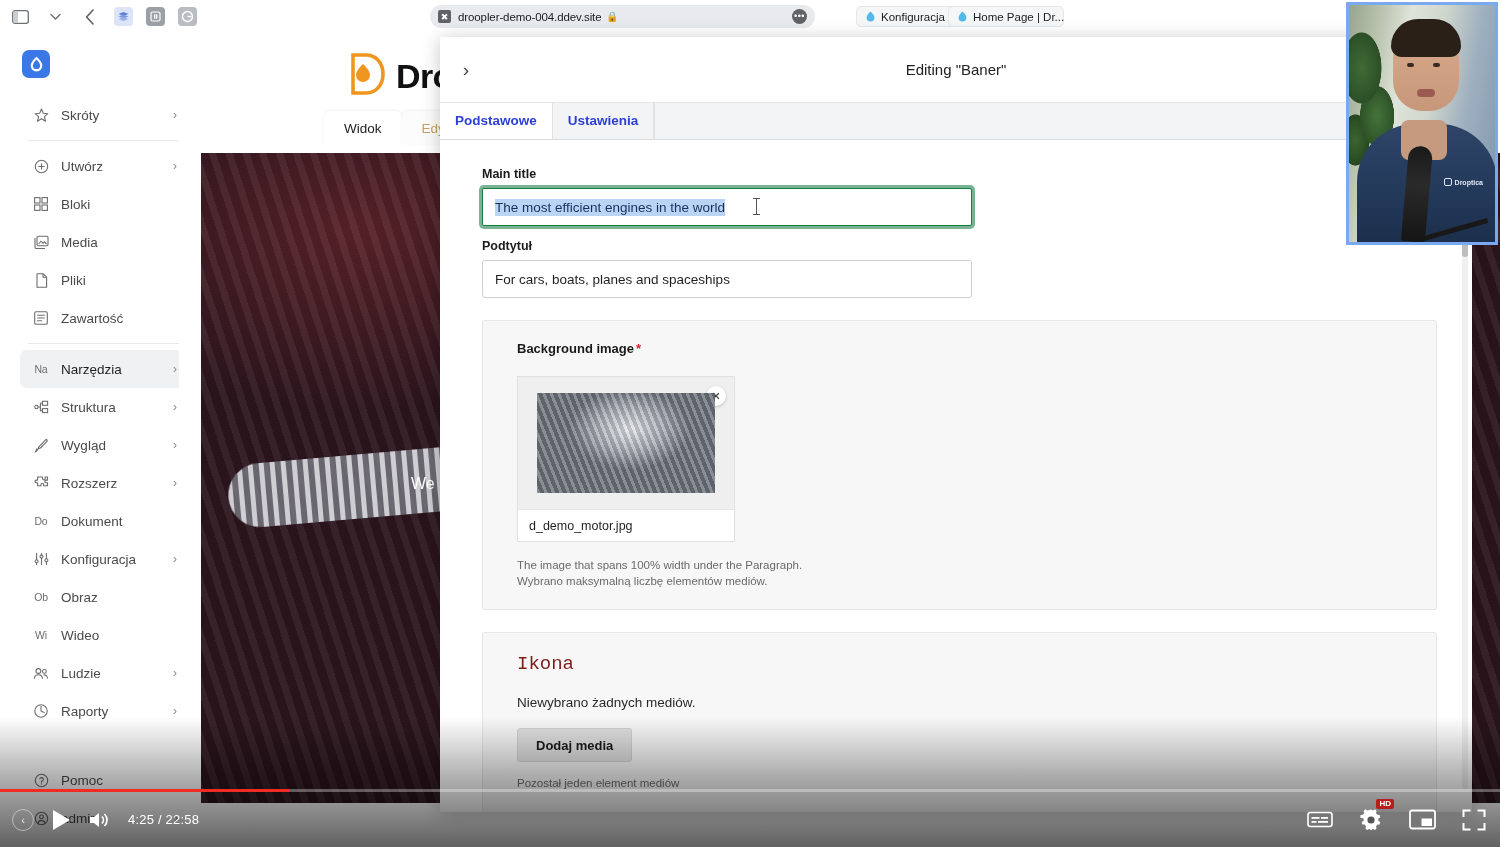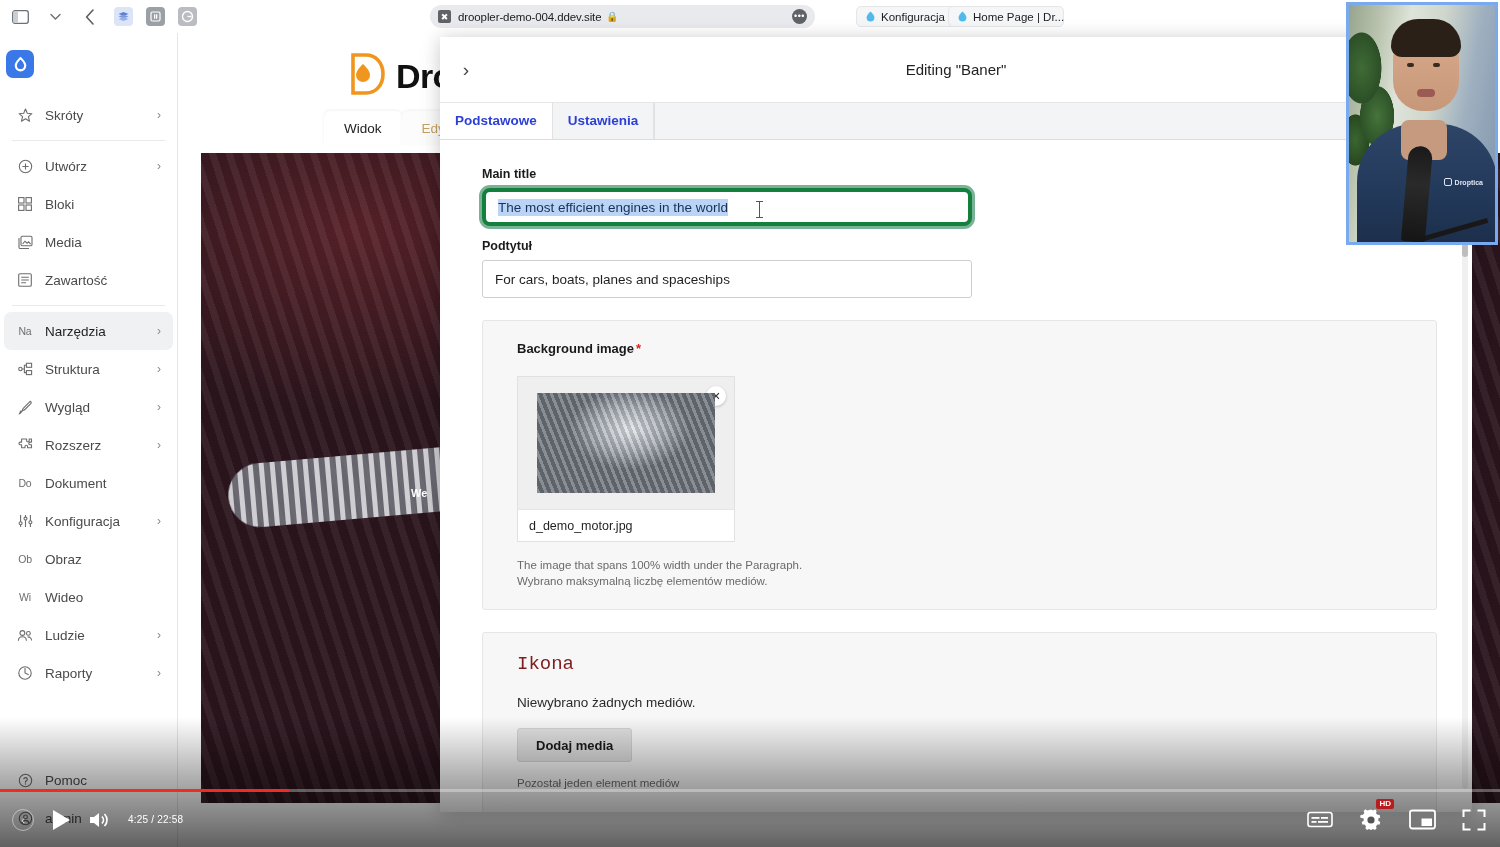--- a/index.html
+++ b/index.html
@@ -57,21 +57,21 @@
   .drop-mini {
     width: 11px; height: 11px; flex: none;
     display:flex; align-items:center; justify-content:center;
   }
 
   
   .page-area { position:absolute; top:33px; left:0; width:1500px; height:814px; background:#fff; }
 
   
   .admin-sidebar {
-    position: absolute; left: 0; top: 0; width: 178px; height: 814px;
+    position: absolute; left: 16px; top: 0; width: 178px; height: 814px;
     background: #ffffff; border-right: 1px solid #e6e6e6;
     overflow: hidden;
   }
   .ds-logo {
     width: 28px; height: 28px; border-radius: 7px; background: #3b78e7;
     margin: 17px 0 0 6px; display:flex; align-items:center; justify-content:center;
   }
   .ds-item {
     display: flex; align-items: center; height: 38px;
     padding: 0 12px 0 12px; margin: 0 4px; border-radius: 7px;
@@ -116,21 +116,21 @@
   .hero-stripes {
     position:absolute; inset:0;
     background: repeating-linear-gradient(72deg, rgba(255,255,255,0.10) 0 7px, rgba(0,0,0,0.09) 7px 16px);
     opacity: .55;
   }
   .hero-tube {
     position:absolute; left: 2%; top: 43%; width: 58%; height: 64px;
     background: repeating-linear-gradient(90deg, rgba(235,238,242,.85) 0 5px, rgba(130,135,145,.7) 5px 11px);
     border-radius: 32px; transform: rotate(-5deg); filter: blur(.4px);
   }
-  .hero-text { position:absolute; left: 210px; top: 334px; color:#fff; font-size: 11px; font-weight: bold; }
+  .hero-text { position:absolute; left: 210px; top: 322px; color:#fff; font-size: 16px; }
 
   
   .modal {
     position: absolute; left: 440px; top: 4px; width: 1032px; height: 775px;
     background: #ffffff; box-shadow: 0 2px 18px rgba(0,0,0,0.22);
     overflow: hidden;
   }
   .modal-head {
     position: relative; height: 66px; border-bottom: 1px solid #e6e6e6;
     display:flex; align-items:center;
@@ -153,23 +153,23 @@
   .fieldlabel { font-size: 12.5px; font-weight: 700; color: #1a1a1a; margin-bottom: 7px; }
   .req { color: #d72222; margin-left: 2px; }
 
   .inp {
     width: 490px; height: 38px; border: 1px solid #cfcfcf; border-radius: 3px;
     padding: 0 12px; font-size: 13.5px; color: #1f1f1f; background:#fff;
     font-family: "Liberation Sans", sans-serif;
     display:flex; align-items:center;
   }
   .inp.focused {
-    border: 4px solid #15803d;
+    border: 1px solid #15803d;
     box-shadow: 0 0 0 3px #79b295;
-    border-radius: 8px; position: relative;
+    border-radius: 2px; position: relative;
   }
   .sel-text { background: #b9d4f5; color:#18305c; padding: 1px 0; }
   .caret-ibeam { position:absolute; left: 273px; top: 9px; width: 1px; height: 17px; background:#555; }
   .caret-ibeam:before, .caret-ibeam:after {
     content:''; position:absolute; left:-3px; width: 7px; height: 1px; background:#555;
   }
   .caret-ibeam:before { top:0; }
   .caret-ibeam:after { bottom:0; }
 
   .card {
@@ -277,21 +277,21 @@
     pointer-events:none;
   }
   .vp-progress {
     position:absolute; left: 0; bottom: 55px; width: 1500px; height: 3px; background: rgba(255,255,255,0.32);
   }
   .vp-progress .played { position:absolute; left:0; top:0; height:3px; background:#f000 0; background:#ef2b22; }
   .vp-controls { position:absolute; left:0; bottom:0; width:1500px; height: 55px; display:flex; align-items:center; }
   .vp-left { display:flex; align-items:center; gap: 16px; padding-left: 12px; }
   .vp-right { position:absolute; right: 14px; display:flex; align-items:center; gap: 26px; }
   .vp-btn { display:flex; align-items:center; justify-content:center; color:#fff; }
-  .vp-time { color:#fff; font-size: 10px; letter-spacing: .2px; }
+  .vp-time { color:#fff; font-size: 13px; letter-spacing: .2px; }
   .hd-badge {
     position:absolute; top: -9px; right: -11px; background:#b91c1c; color:#fff;
     font-size: 8px; font-weight:700; padding: 1px 3px; border-radius: 2px; line-height: 1.1;
   }
   .prev-ring {
     width: 22px; height: 22px; border-radius: 50%; border: 1px solid rgba(255,255,255,.45);
     display:flex; align-items:center; justify-content:center; color: rgba(255,255,255,.8); font-size: 11px;
   }
 </style>
 </head>
@@ -414,20 +414,29 @@
         </div>
         <div class="ds-item">
           <span class="ds-ico">
             <svg width="15" height="14" viewBox="0 0 15 14">
                 <rect x="3" y="1.2" width="11" height="9.6" rx="1.4" fill="none" stroke="#6d6d6d" stroke-width="1.1"></rect>
                 <path d="M1 3 V12.3 A1.3 1.3 0 0 0 2.3 13.6 H11" fill="none" stroke="#6d6d6d" stroke-width="1.1"></path>
                 <path d="M4.6 9 L7 6.2 L9 8.2 L10.6 6.8 L12.6 9.2" fill="none" stroke="#6d6d6d" stroke-width="1.1"></path>
               </svg>
           </span>
           <span class="ds-label">Media</span>
+        </div>
+        <div class="ds-item">
+          <span class="ds-ico">
+            <svg width="13" height="15" viewBox="0 0 13 15">
+                <path d="M2 0.7 H8 L11.6 4.2 V14.3 H2 Z" fill="none" stroke="#6d6d6d" stroke-width="1.1" stroke-linejoin="round"></path>
+                <path d="M8 0.7 V4.2 H11.6" fill="none" stroke="#6d6d6d" stroke-width="1.1"></path>
+              </svg>
+          </span>
+          <span class="ds-label">Pliki</span>
         </div>
         <div class="ds-item">
           <span class="ds-ico">
             <svg width="14" height="14" viewBox="0 0 14 14">
                 <rect x="0.7" y="0.7" width="12.6" height="12.6" rx="1.3" fill="none" stroke="#6d6d6d" stroke-width="1.1"></rect>
                 <path d="M3.2 4.2 H10.8 M3.2 7 H10.8 M3.2 9.8 H8" stroke="#6d6d6d" stroke-width="1.1"></path>
               </svg>
           </span>
           <span class="ds-label">Zawartość</span>
         </div>

